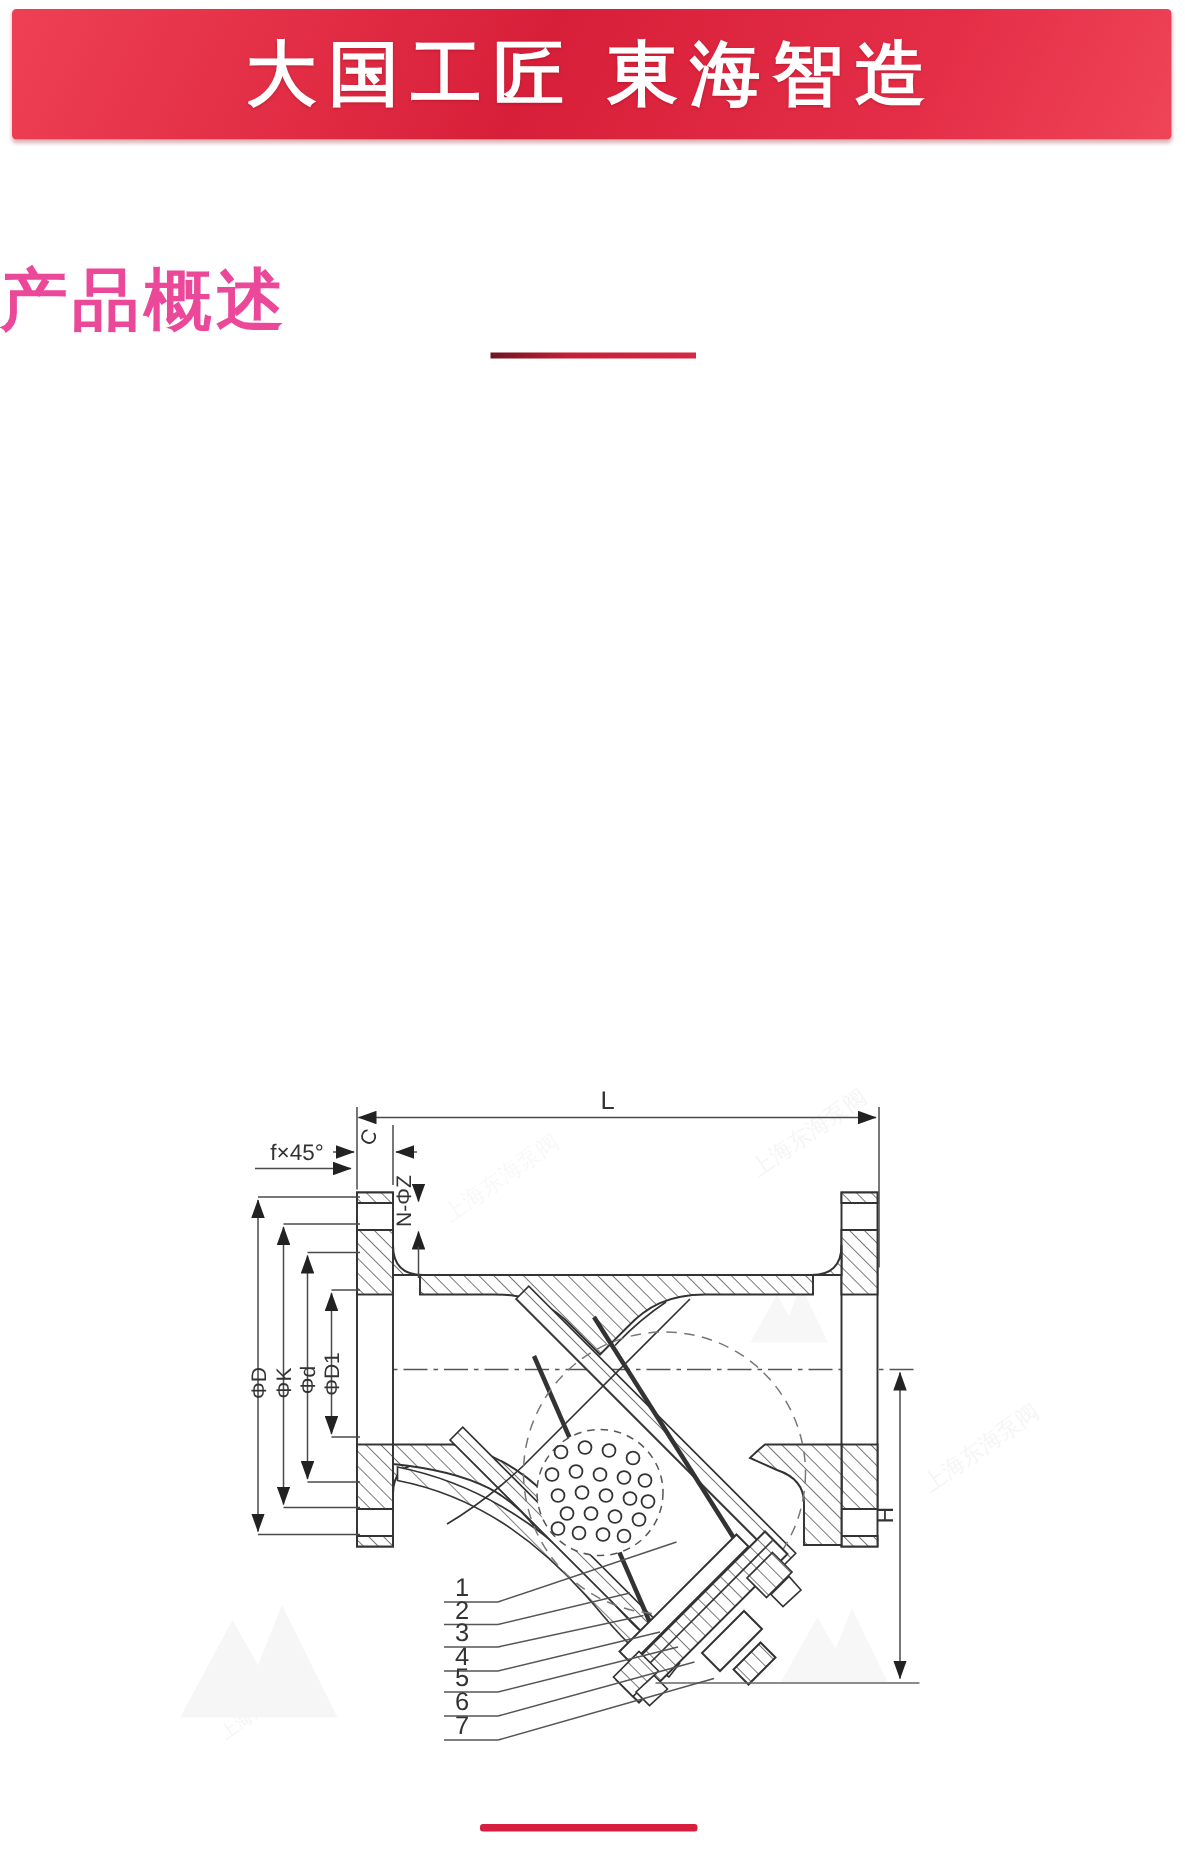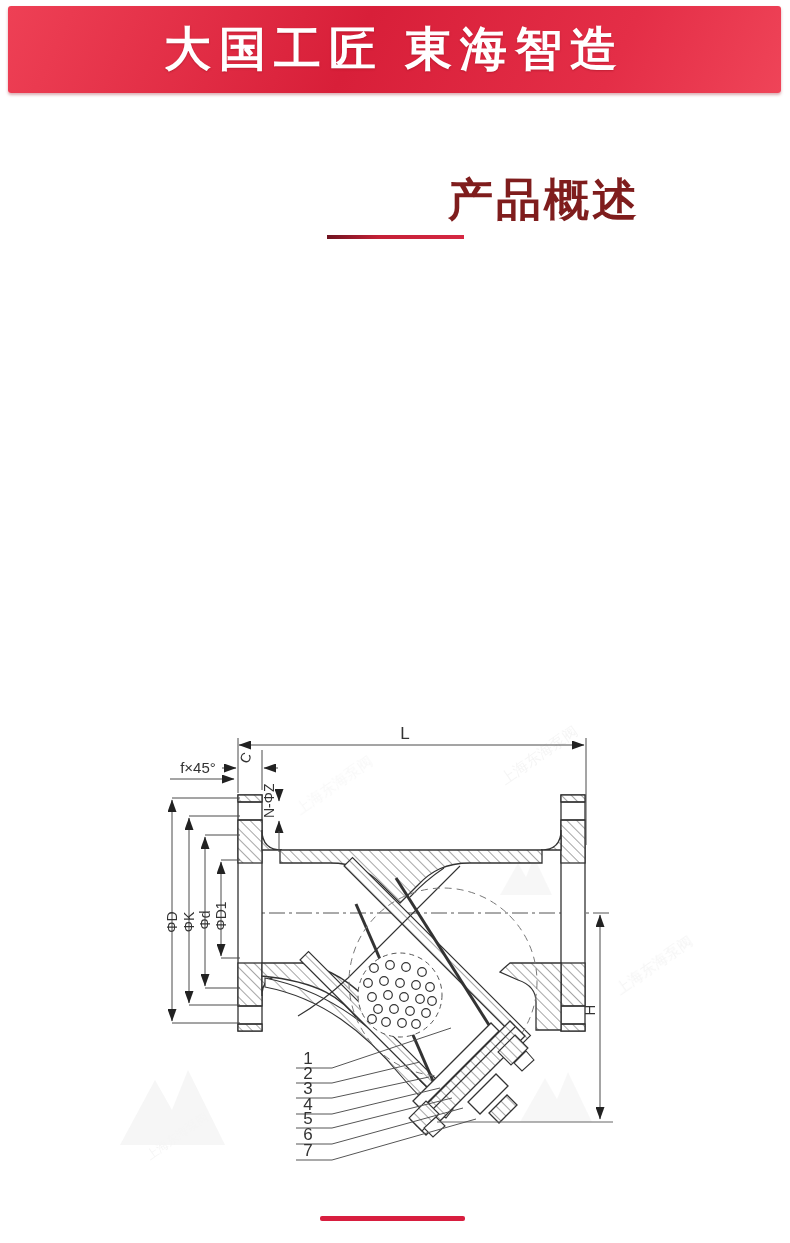--- a/index.html
+++ b/index.html
@@ -6,22 +6,22 @@
   #page{position:relative;width:790px;height:1243px;background:#ffffff;overflow:hidden;
         font-family:"Liberation Sans","DejaVu Sans",sans-serif;}
   
   .banner{position:absolute;left:8px;top:6px;width:773px;height:87px;border-radius:3px;
           background:linear-gradient(115deg,#ee4055 0%,#d81f39 45%,#e42e47 78%,#ef4458 100%);
           box-shadow:0 2px 3px rgba(150,20,35,.35);
           display:flex;align-items:center;justify-content:center;}
   .banner span{color:#fff;font-size:47px;font-weight:bold;letter-spacing:8px;
                text-shadow:0 1px 2px rgba(120,10,20,.35);white-space:pre;}
   
-  .sec-title{position:absolute;left:0;top:170px;width:640px;text-align:right;
-             font-size:45px;font-weight:bold;color:#7f1d1d;letter-spacing:3px;margin:0;}
+  .sec-title{position:absolute;left:0;top:170px;width:640px;text-align:left;
+             font-size:45px;font-weight:bold;color:#ec4899;letter-spacing:3px;margin:0;}
   .sec-underline{position:absolute;left:327px;top:235px;width:137px;height:4px;
                  background:linear-gradient(90deg,#6f1420 0%,#c42036 38%,#d62843 100%);}
   
   .overview{position:absolute;left:44px;top:292px;width:702px;margin:0;
             font-size:30px;line-height:45px;letter-spacing:4.6px;color:#373737;
             text-align:justify;text-indent:2.1em;}
   
   .drawing{position:absolute;left:0;top:690px;}
   
   .footer-bar{position:absolute;left:320px;top:1216px;width:145px;height:5px;

